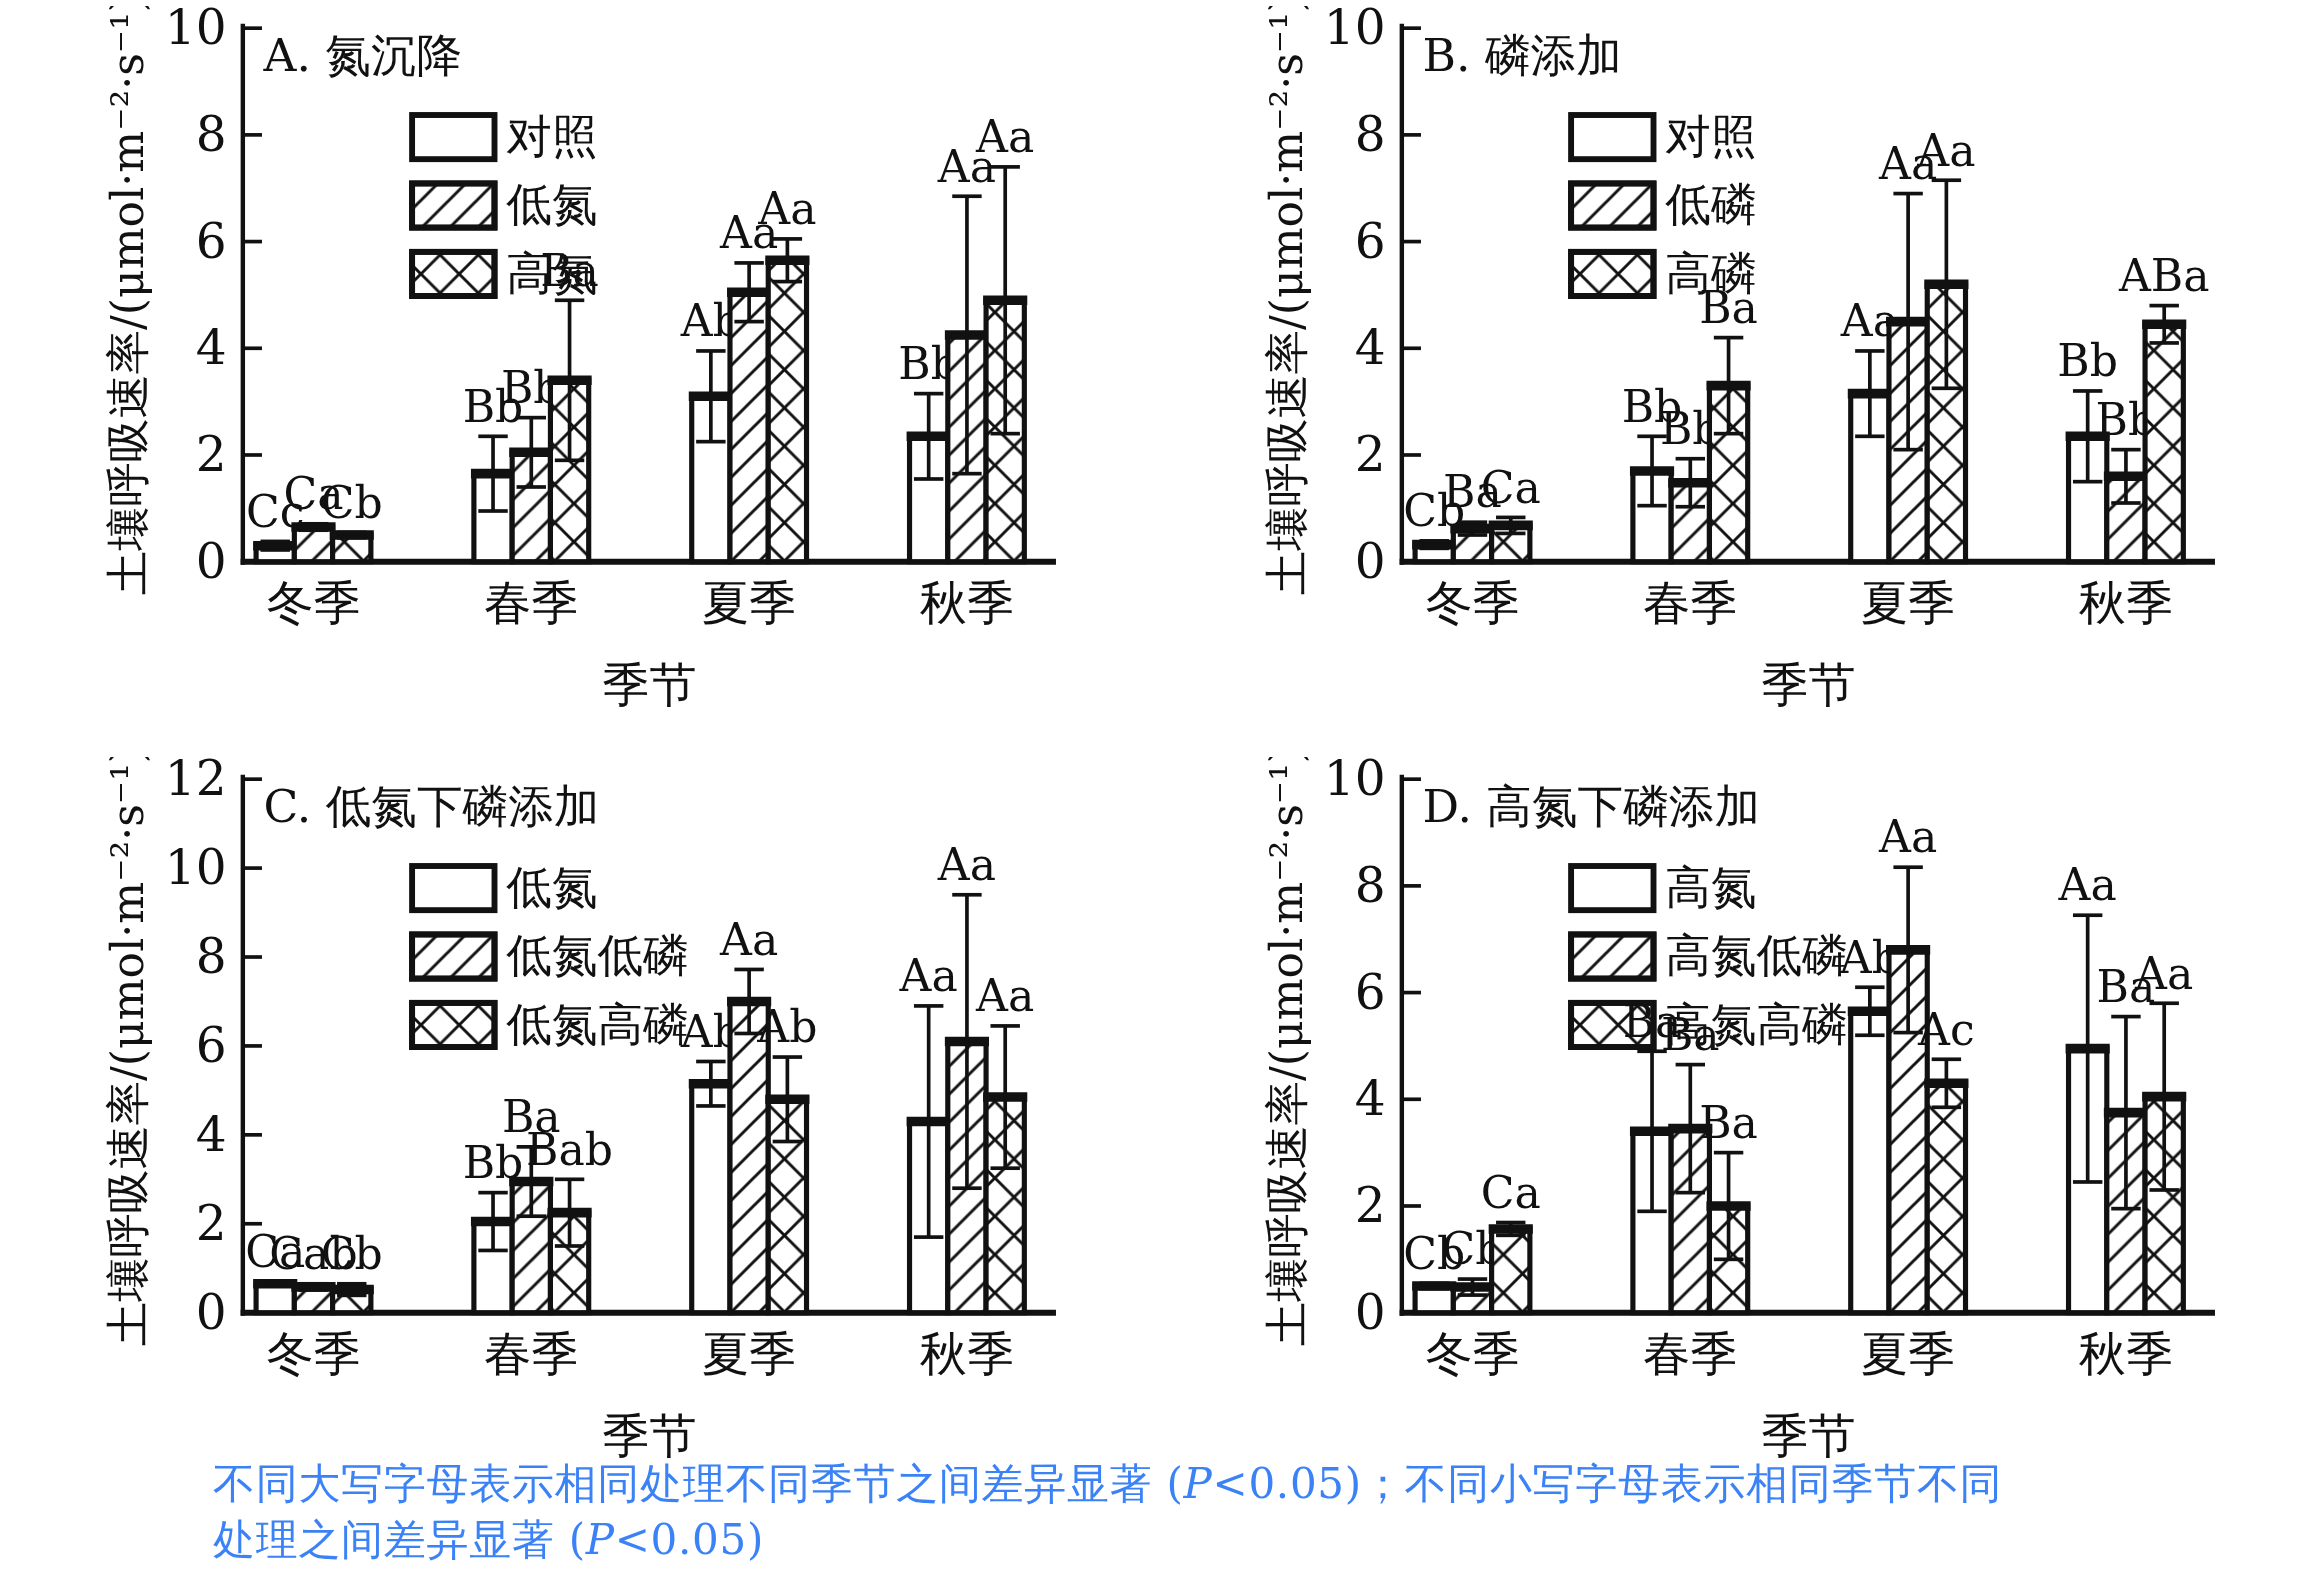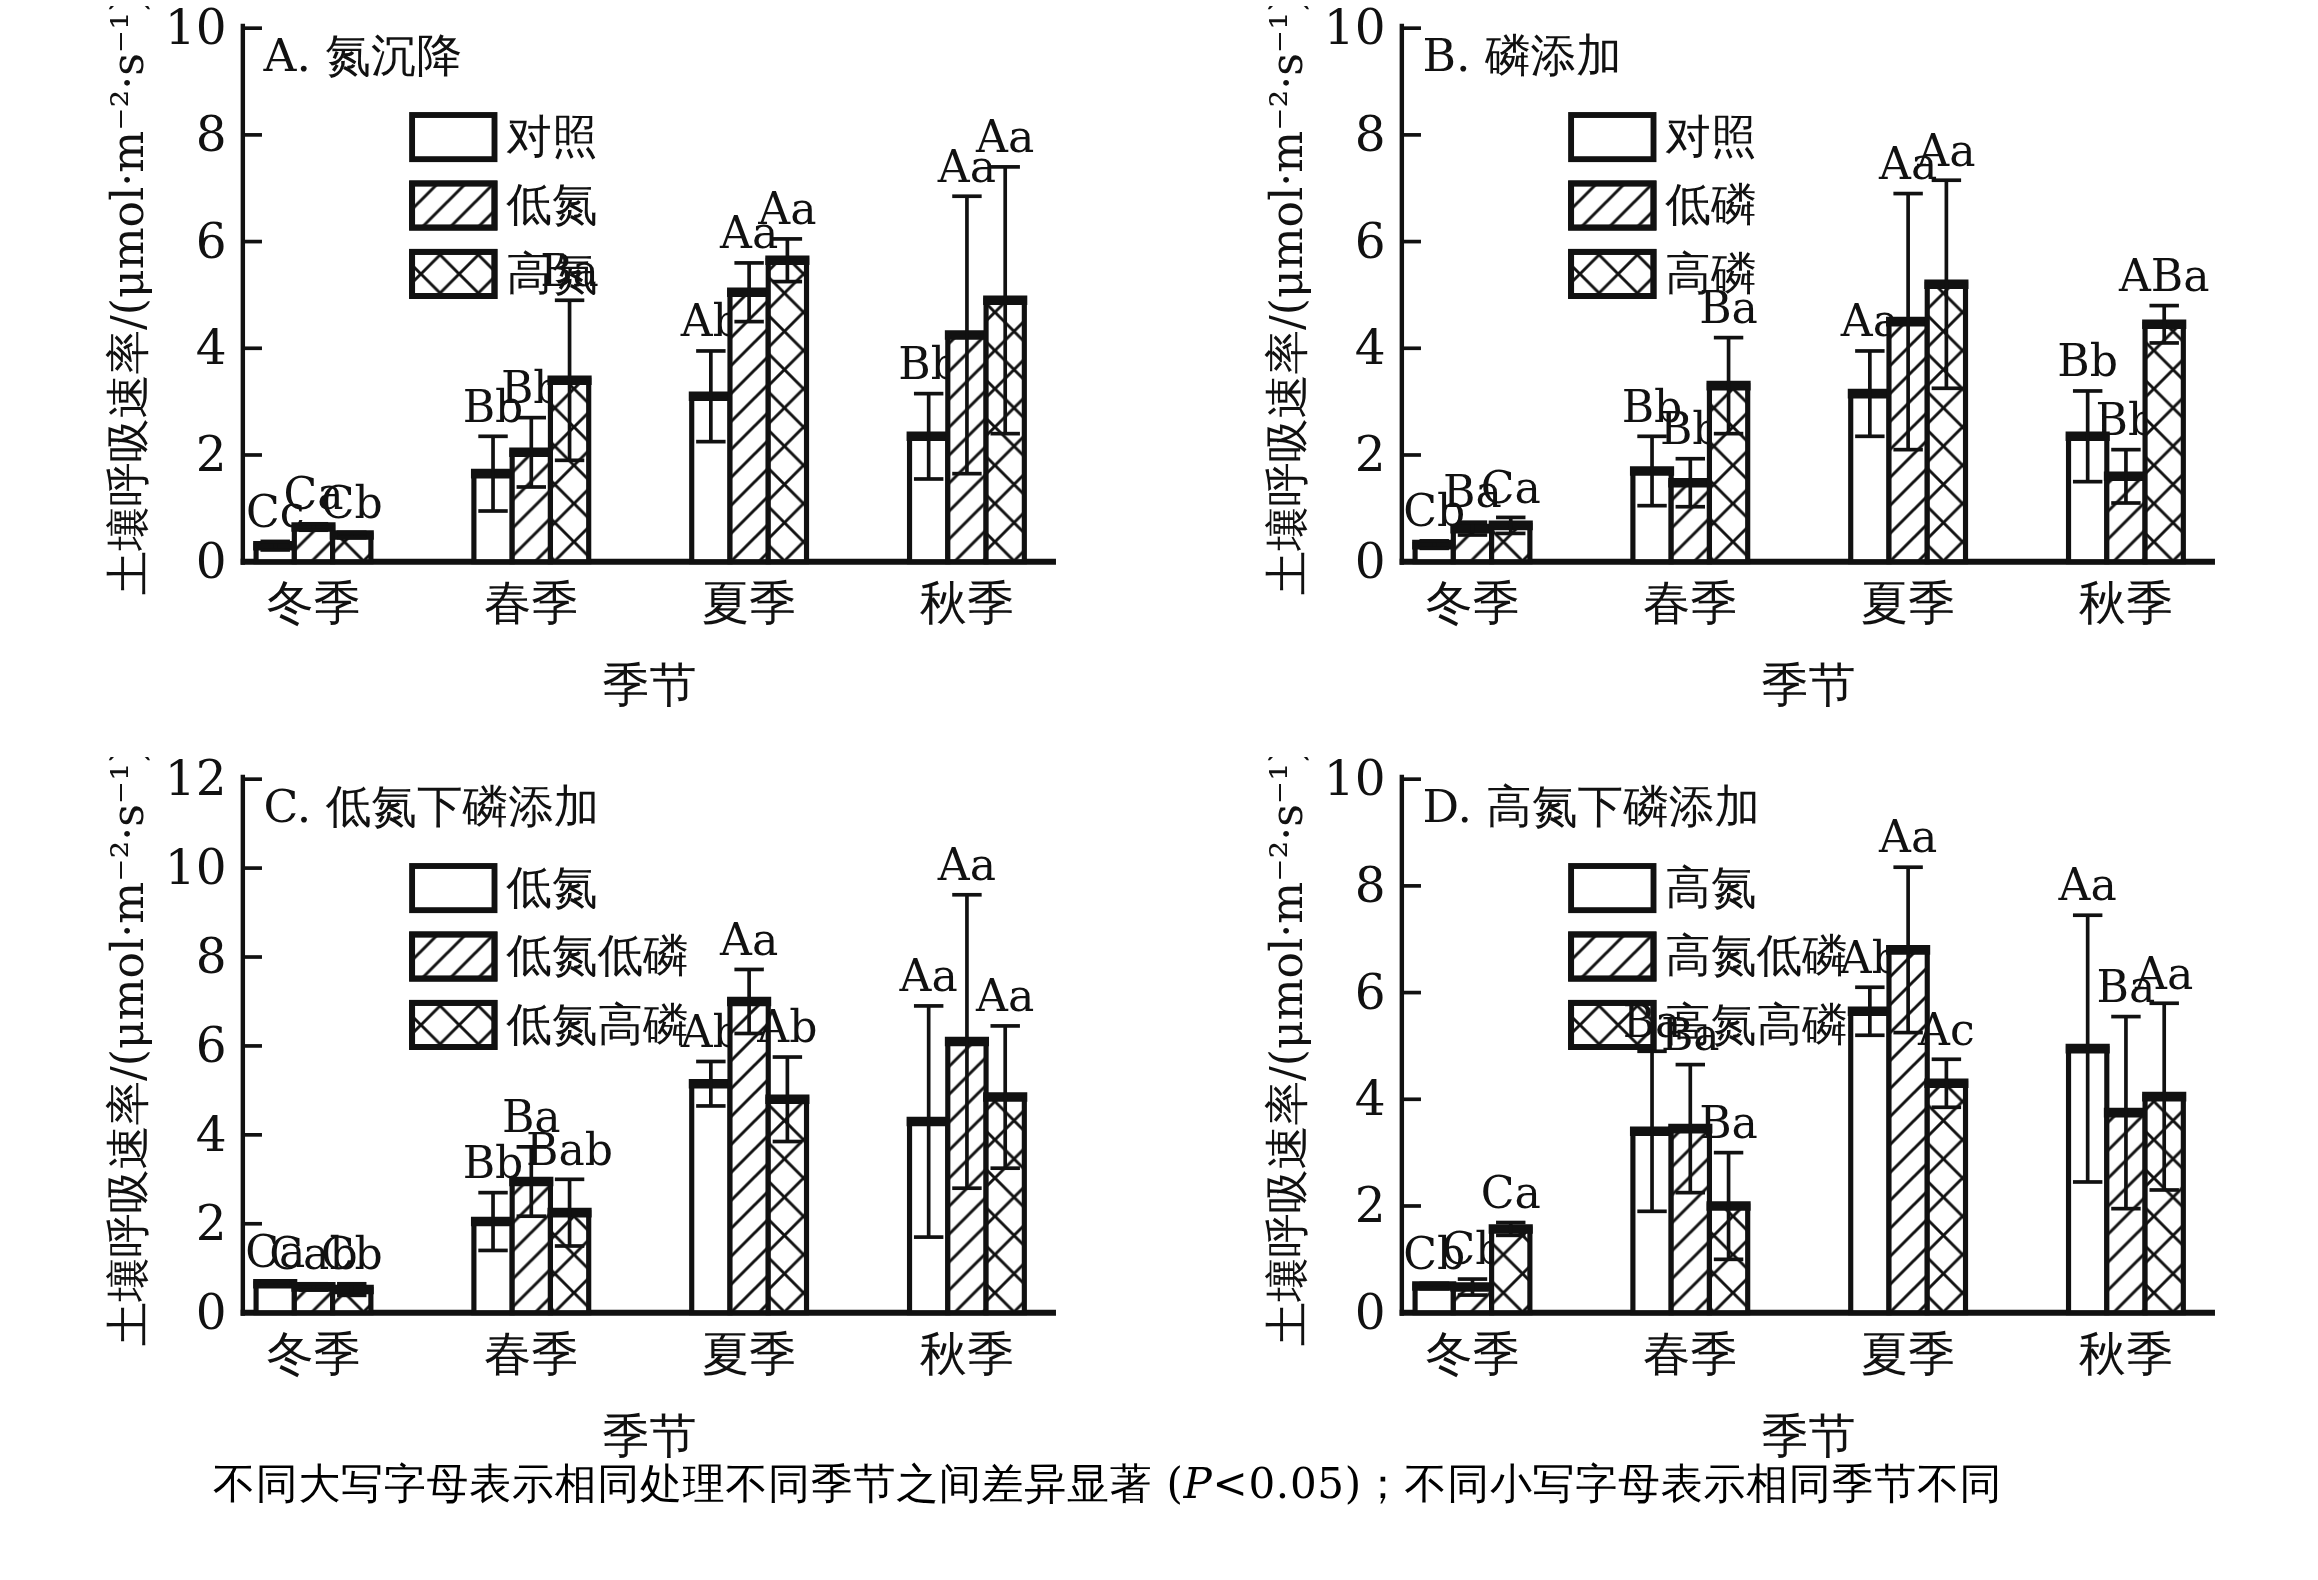--- a/index.html
+++ b/index.html
@@ -6,21 +6,21 @@
   body{width:2319px;height:1580px;position:relative;overflow:hidden;
        font-family:"DejaVu Serif","Liberation Serif",serif;color:#111;}
   .figure{position:absolute;left:0;top:0;width:2319px;height:1580px;background:#fff;}
   .panel{position:absolute;width:1159px;height:714px;}
   #panel-A{left:0;top:5.9px;}
   #panel-B{left:1159px;top:5.9px;}
   #panel-C{left:0;top:757px;}
   #panel-D{left:1159px;top:757px;}
   svg text{font-family:"DejaVu Serif","Liberation Serif",serif;fill:#111;}
   .caption{position:absolute;left:213px;top:1456px;width:1929px;
-           font-size:42px;line-height:1.33;color:#000000;letter-spacing:0.7px;}
+           font-size:42px;line-height:1.33;color:#3b82f6;letter-spacing:0.7px;}
   .caption .pit{font-style:italic;font-family:"DejaVu Serif","Liberation Serif",serif;}
 </style>
 </head>
 <body>
 
 <svg width="0" height="0" style="position:absolute" aria-hidden="true">
   <defs>
     <pattern id="p-diag" patternUnits="userSpaceOnUse" width="38" height="38">
       <path d="M-9,9 L9,-9 M0,38 L38,0 M29,47 L47,29" stroke="#111" stroke-width="4" fill="none"></path>
     </pattern>
@@ -485,15 +485,16 @@
       <line x1="1366" y1="334.5" x2="1366" y2="588.25" stroke="#111111" stroke-width="5"></line>
       <line x1="1346" y1="334.5" x2="1386" y2="334.5" stroke="#111111" stroke-width="5"></line>
       <line x1="1346" y1="588.25" x2="1386" y2="588.25" stroke="#111111" stroke-width="5"></line>
       <text x="1366" y="314.5" font-size="60" text-anchor="middle">Aa</text>
       <text x="1314" y="833" font-size="64" text-anchor="middle">秋季</text>
       <text x="882.5" y="945" font-size="64" text-anchor="middle">季节</text>
     </svg>
 
   <div class="caption">
     <div id="caption-line-1"><span>不同大写字母表示相同处理不同季节之间差异显著 (</span><span class="pit">P</span><span>&lt;0.05)；不同小写字母表示相同季节不同</span></div>
+    <div id="caption-line-2"><span>处理之间差异显著 (</span><span class="pit">P</span><span>&lt;0.05)</span></div>
   </div>
 </div>
 
 
 </body></html>

